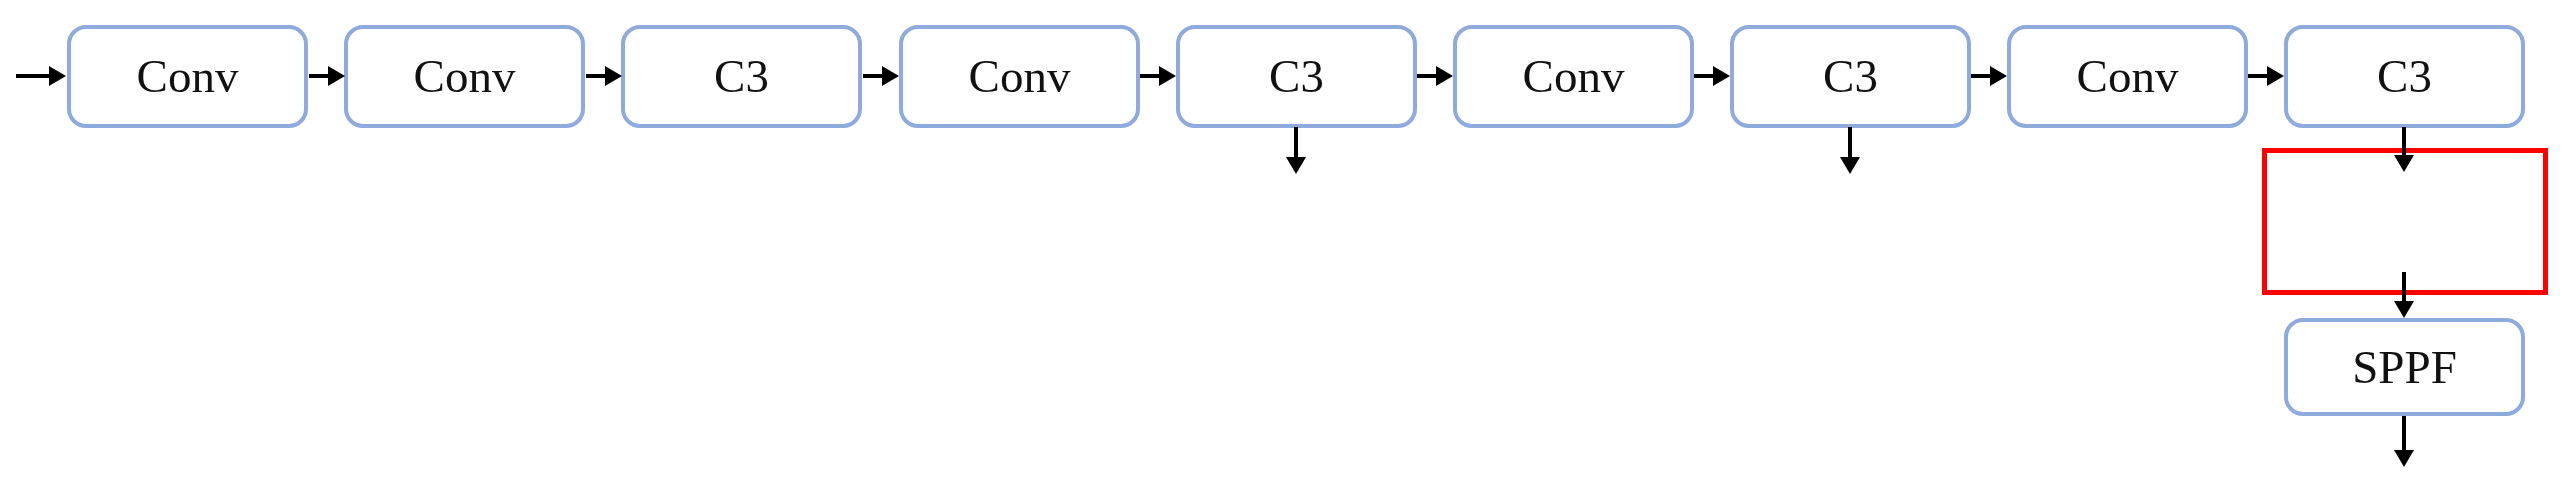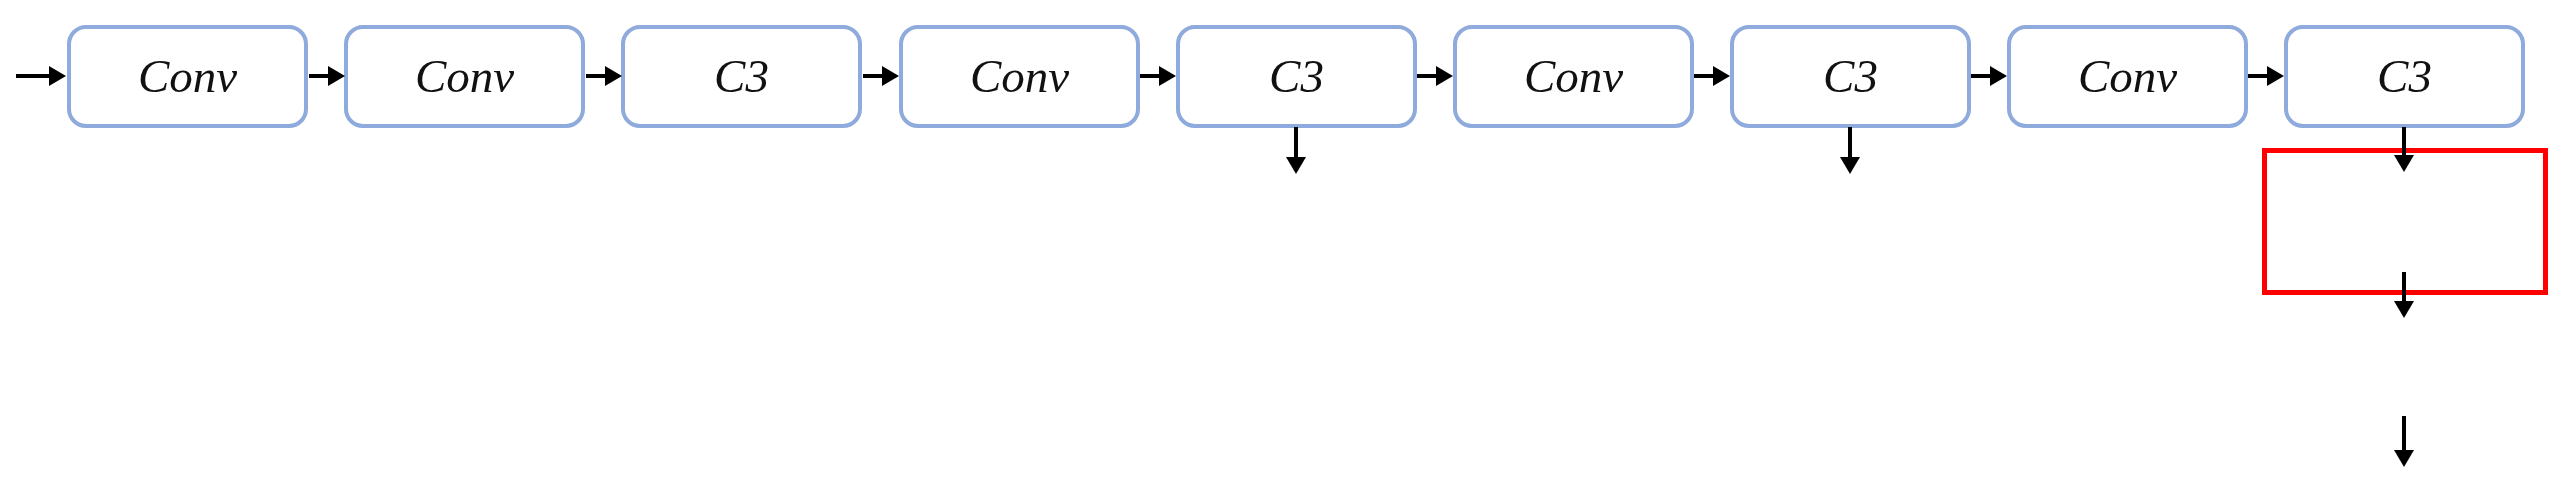--- a/index.html
+++ b/index.html
@@ -2,21 +2,20 @@
 <html style="--node-border: #8faadc; --node-fill: #ffffff; --highlight-border: #ff0000; --arrow: #000000; --text: #111111; --background: #ffffff;font-size:12.7px"><head>
 <meta charset="utf-8">
 <style>
   html, body { margin:0; padding:0; background:#ffffff; }
   .canvas {
     position:relative;
     width:2576px; height:481px;
     background:var(--background, #ffffff);
     font-family:"Liberation Serif", "DejaVu Serif", serif;
     overflow:hidden;
-    font-style:italic;
   }
   .node {
     position:absolute;
     width:241px; height:103px;
     box-sizing:border-box;
     border:4px solid var(--node-border, #8faadc);
     border-radius:19px;
     background:var(--node-fill, #ffffff);
     display:flex; align-items:center; justify-content:center;
     font-size:47px; color:var(--text, #111111);
@@ -139,20 +138,23 @@
     <span class="shaft"></span>
       <span class="head"></span>
   </div>
 
 
   <div class="varrow" style="left:2404px; top:272px; height:46px;">
     <span class="shaft"></span>
       <span class="head"></span>
   </div>
 
+  <div class="node" style="left:2284px; top:318px; height:98px;">
+    <span>SPPF</span>
+  </div>
 
   <div class="varrow" style="left:2404px; top:416px; height:51px;">
     <span class="shaft"></span>
       <span class="head"></span>
   </div>
 
 </div>
 
 
 </body></html>

